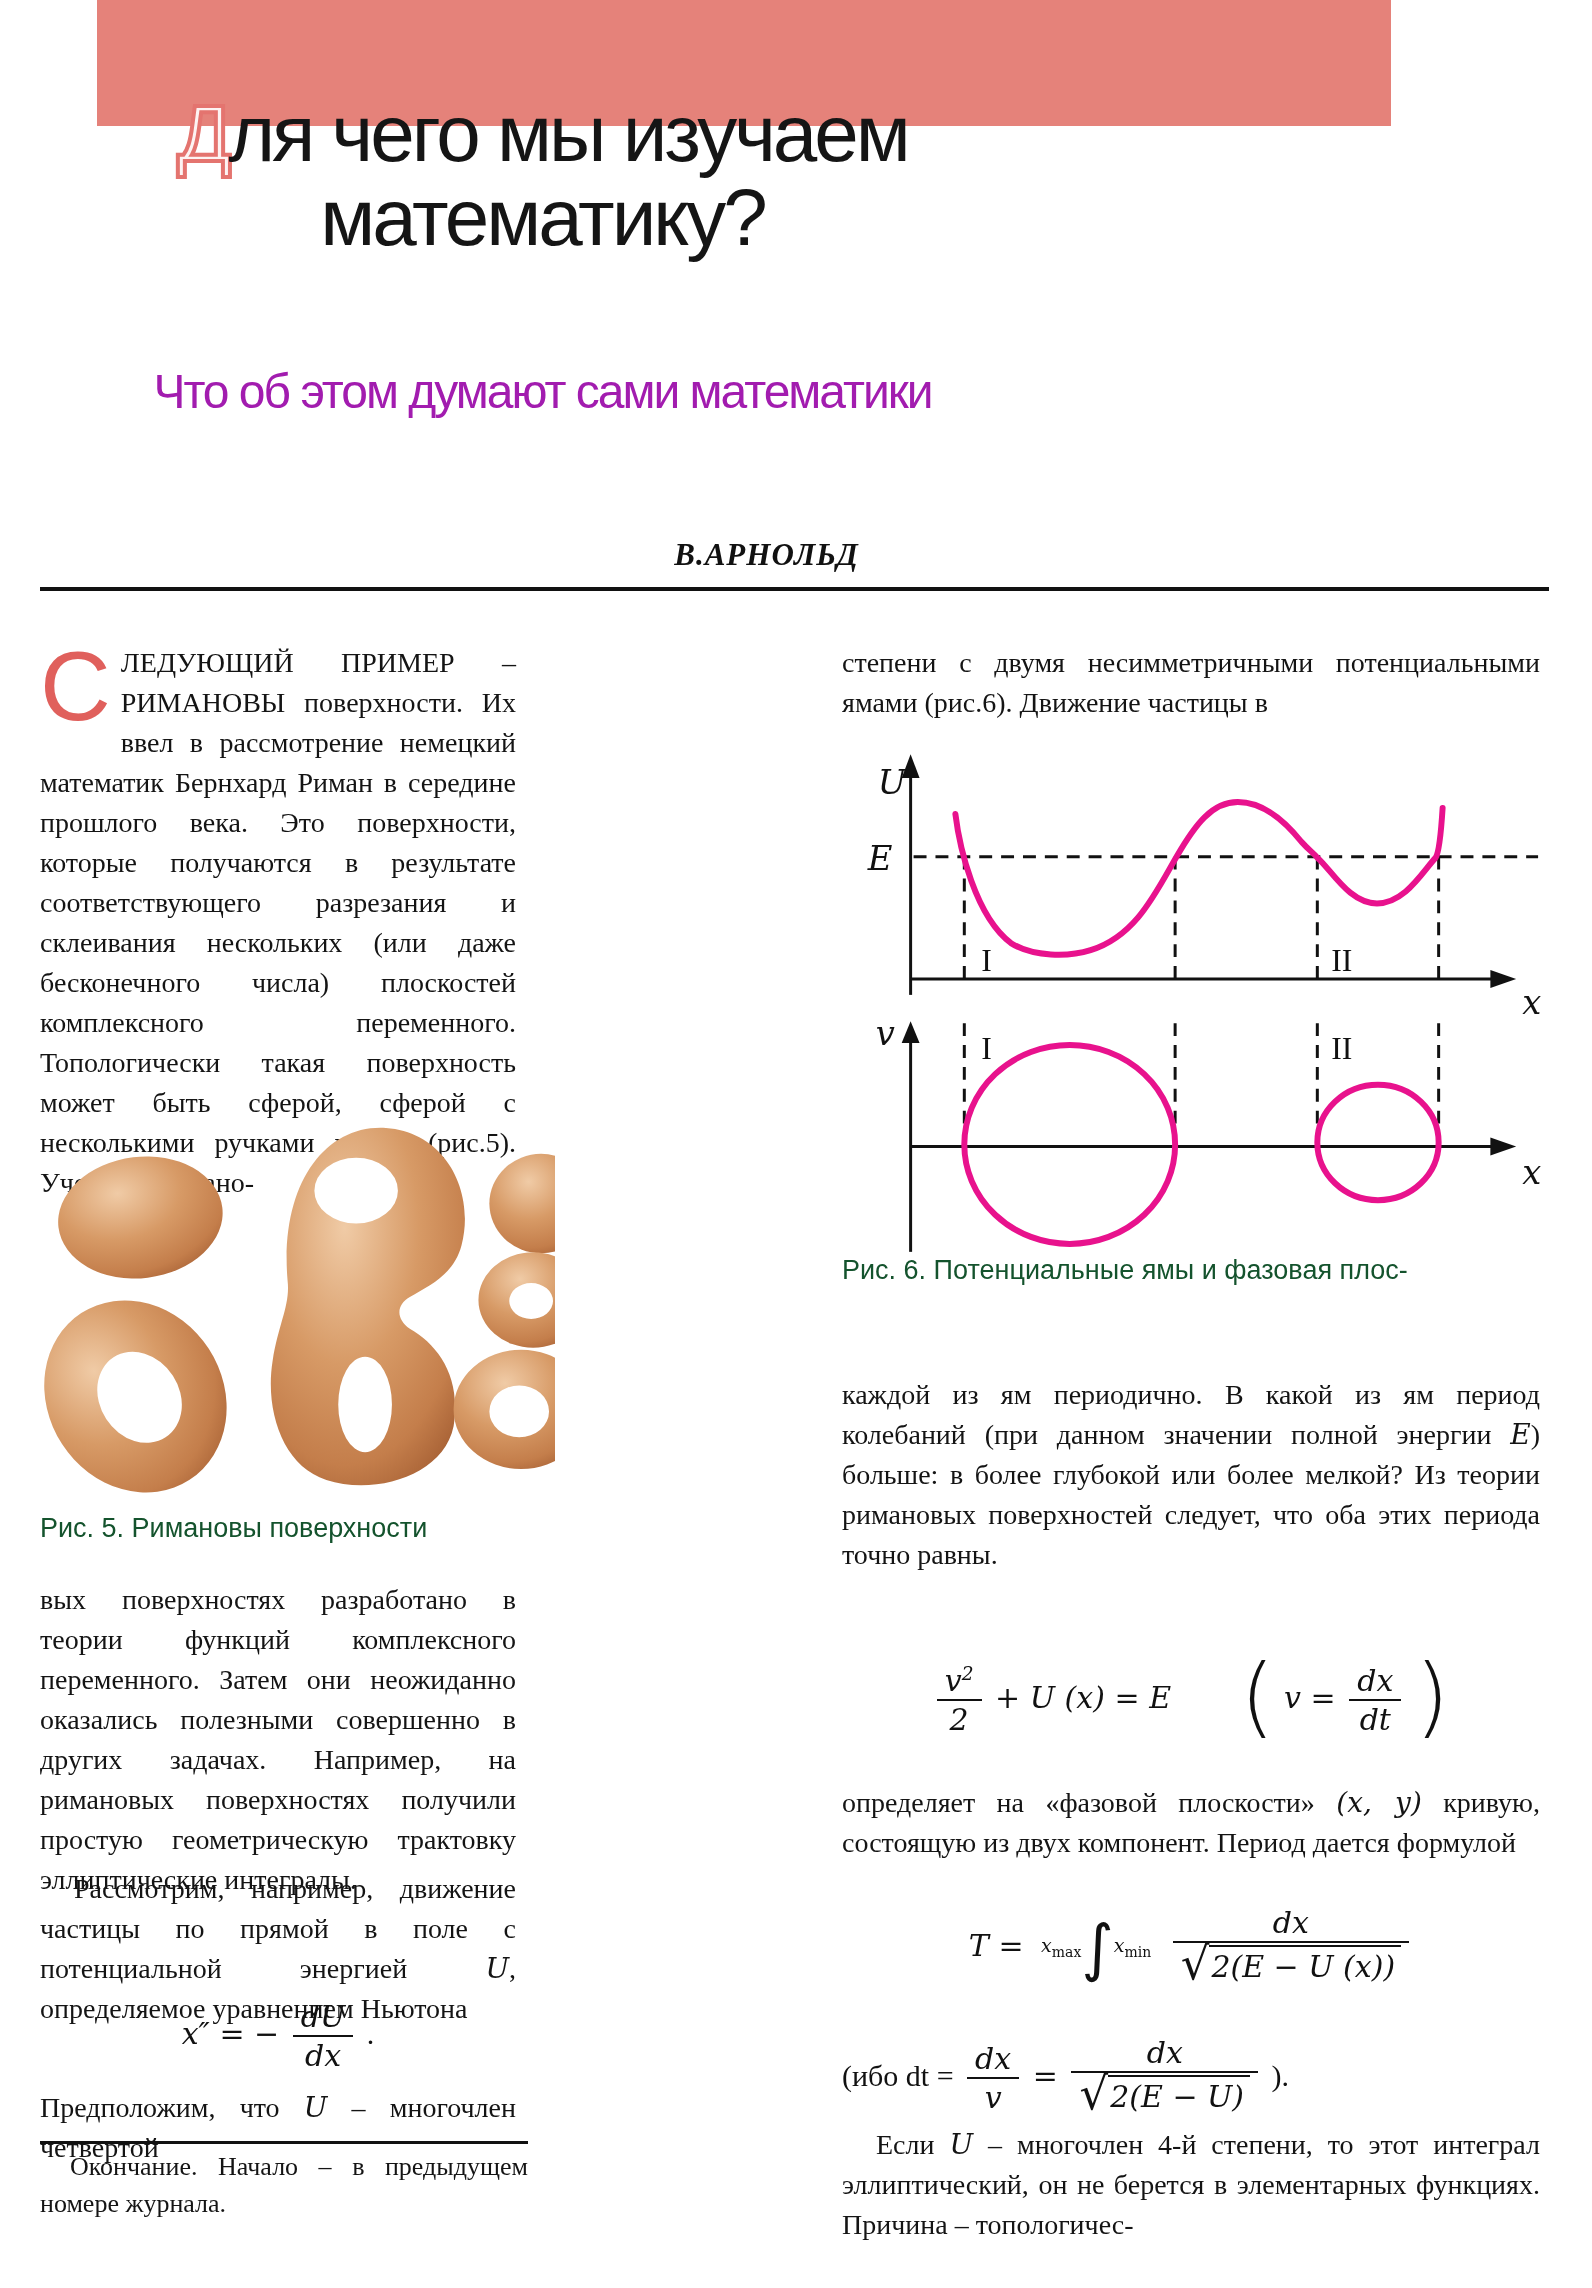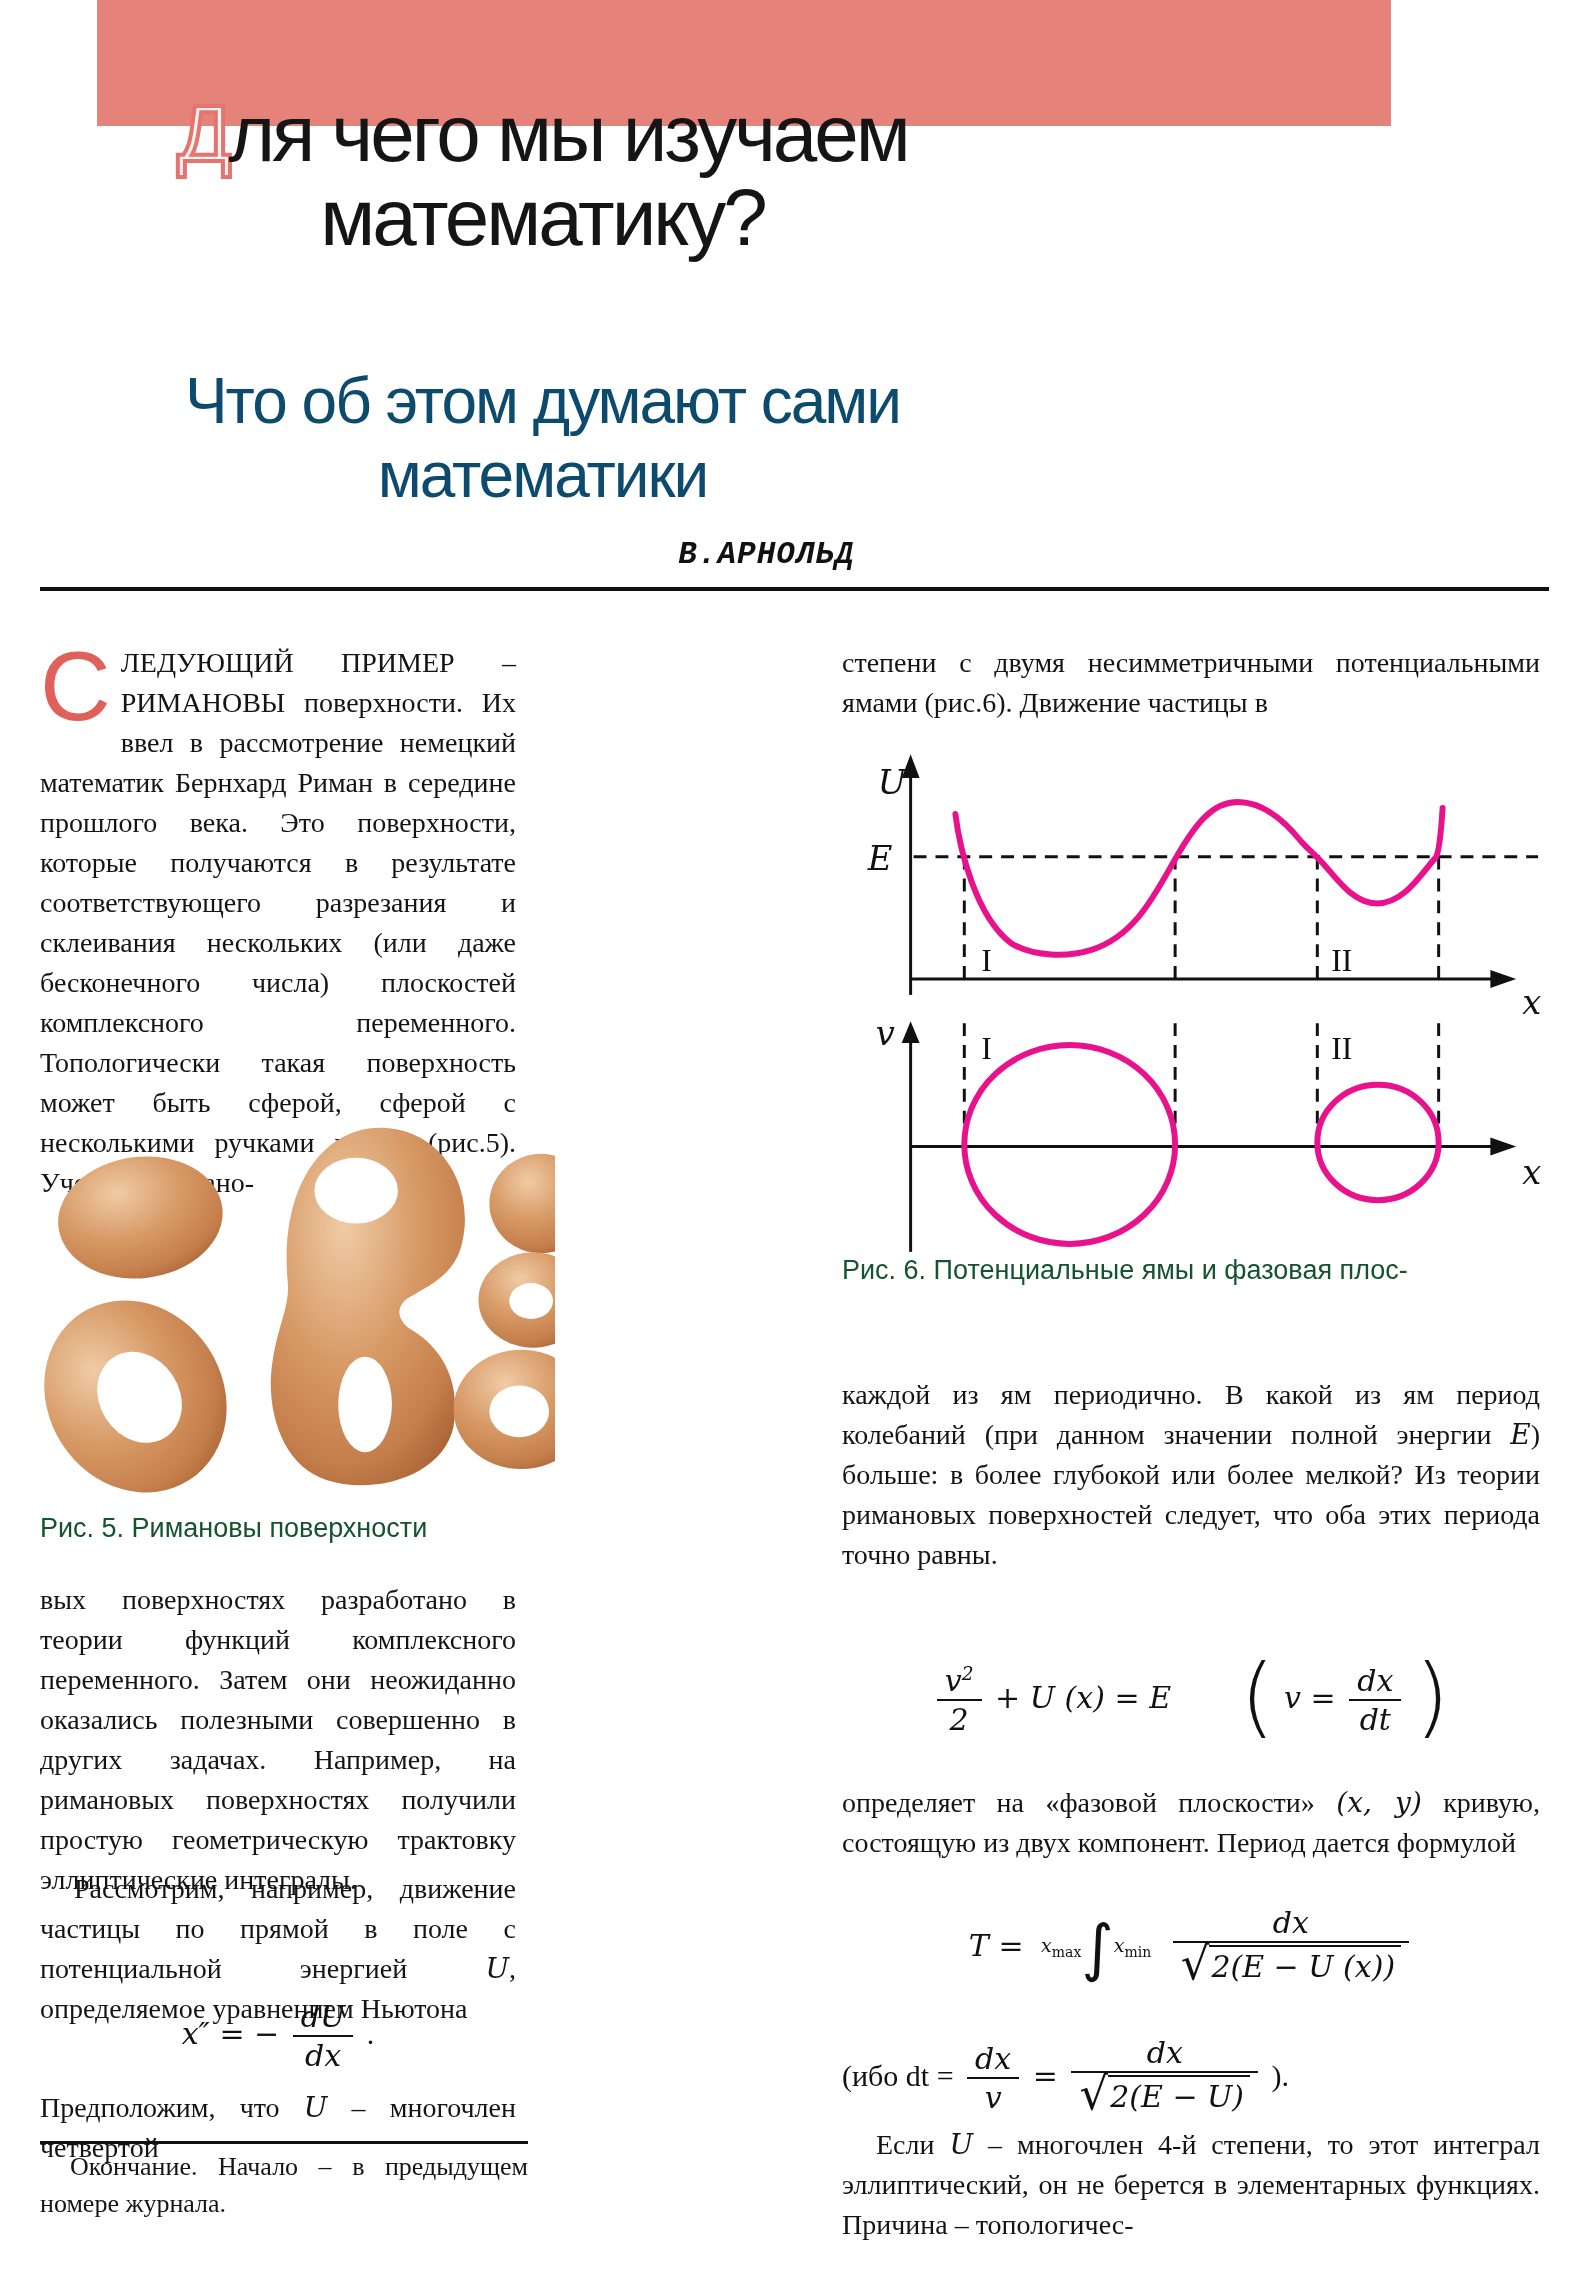--- a/index.html
+++ b/index.html
@@ -7,23 +7,23 @@
         font-family:"Liberation Serif",serif;color:#141414;}
 
   
   .bar{position:absolute;left:97px;top:0;width:1294px;height:126px;background:#e5827a;}
   .title{position:absolute;left:40px;top:92px;width:1005px;text-align:center;
          font-family:"Liberation Sans",sans-serif;font-weight:500;letter-spacing:-3px;
          font-size:80px;line-height:84px;color:#151515;}
   .title .init{color:#fdf3f2;-webkit-text-stroke:4px #e4746f;}
   .subtitle{position:absolute;left:40px;top:364px;width:1005px;text-align:center;
             font-family:"Liberation Sans",sans-serif;font-weight:400;letter-spacing:-2px;
-            font-size:64px;color:#0c4a6e;}
+            font-size:48px;color:#a21caf;}
   .author{position:absolute;left:40px;top:537px;width:1453px;text-align:center;
-          font-family:Liberation Mono, monospace;font-style:italic;font-weight:bold;
+          font-family:Liberation Serif, serif;font-style:italic;font-weight:bold;
           font-size:31px;letter-spacing:1px;color:#111;}
   .rule{position:absolute;left:40px;top:587px;width:1509px;height:4px;background:#111;}
 
   
   .body{position:absolute;font-size:28px;line-height:40px;text-align:justify;color:#141414;}
   .colL{left:40px;width:476px;}
   .colR{left:842px;width:698px;}
   .indent{text-indent:34px;}
   .dropcap{float:left;font-family:"Liberation Sans",sans-serif;font-size:98px;line-height:78px;
            padding:4px 10px 0 0;color:#e0605c;font-weight:400;}

